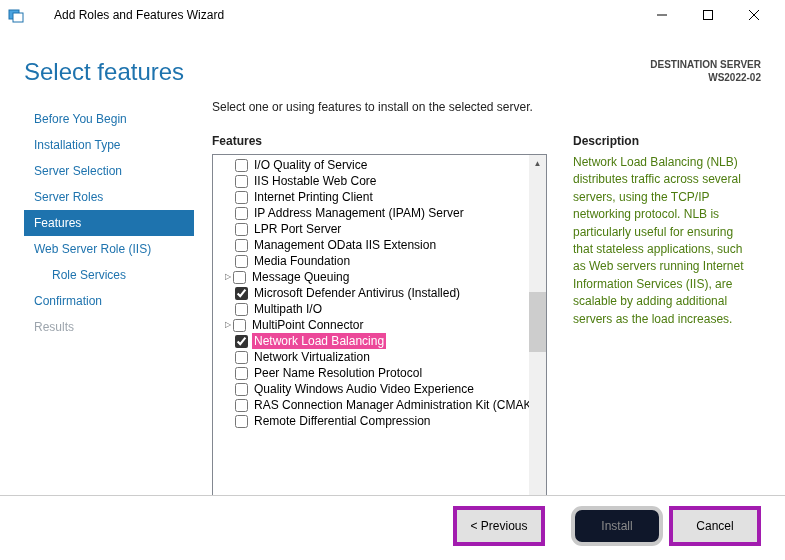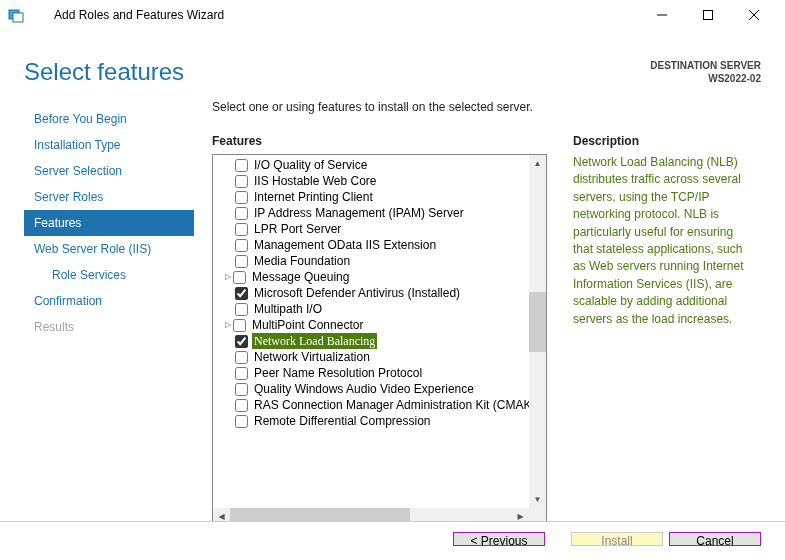--- a/index.html
+++ b/index.html
@@ -5,21 +5,21 @@
   * { box-sizing: border-box; font-family: "Segoe UI", Tahoma, sans-serif; }
   body { margin: 0; padding: 0; background: #fff; width: 785px; height: 560px; overflow: hidden; position: relative; }
 
   .titlebar { height: 30px; display: flex; align-items: center; padding: 0 8px; border-bottom: 0; }
   .titlebar .ticon { width: 16px; height: 16px; margin-right: 6px; }
   .titlebar .ttext { font-size: 12px; color: #000; flex: 1; margin-left: 24px; }
   .titlebar .winbtns { display: flex; }
   .titlebar .winbtn { width: 46px; height: 30px; display: flex; align-items: center; justify-content: center; font-size: 13px; }
   .titlebar .winbtn svg { width: 10px; height: 10px; }
 
-  .header { display: flex; justify-content: space-between; align-items: center; padding: 28px 24px 14px 24px; }
+  .header { display: flex; justify-content: space-between; align-items: flex-start; padding: 28px 24px 14px 24px; }
   .header h1 { margin: 0; font-size: 24px; font-weight: 400; color: #1e73ae; }
   .header .dest { text-align: right; font-size: 10px; color: #444; line-height: 1.3; font-weight: bold; }
 
   .main { display: flex; padding: 0 0 0 24px; height: 390px; }
 
   .sidebar { width: 170px; padding-top: 6px; }
   .sidebar .step { font-size: 12px; color: #1e73ae; padding: 6px 10px; cursor: default; }
   .sidebar .step.active { background: #1e73ae; color: #fff; }
   .sidebar .step.disabled { color: #9da5ad; }
   .sidebar .step.sub { padding-left: 28px; }
@@ -29,37 +29,37 @@
   .cols { display: flex; gap: 26px; flex: 1; }
 
   .leftcol { width: 335px; display: flex; flex-direction: column; }
   .sect-label { font-size: 12px; font-weight: 600; color: #222; margin: 0 0 6px 0; }
   .treebox { border: 1px solid #828790; height: 372px; display: flex; flex-direction: column; }
   .treeinner { flex: 1; overflow: hidden; position: relative; padding: 2px 0 2px 0; }
   .feature-row { display: flex; align-items: center; font-size: 12px; height: 16px; line-height: 16px; white-space: nowrap; padding-left: 22px; }
   .feature-row .exp { width: 10px; color: #666; font-size: 8px; margin-right: 0; text-align: center; margin-left: -12px; display: inline-block; }
   .feature-row input[type=checkbox] { width: 13px; height: 13px; margin: 0 4px 0 0; accent-color: #333; }
   .feature-row .flabel { color: #000; padding: 0 2px; }
-  .feature-row.sel .flabel { background: #4d7c0f; color: #fff; font-family: Liberation Serif, serif; }
+  .feature-row.sel .flabel { background: #ec4899; color: #fff; }
   .vscroll { position: absolute; right: 0; top: 0; bottom: 0; width: 17px; background: #f0f0f0; display: flex; flex-direction: column; }
   .vscroll .arr { height: 17px; display: flex; align-items: center; justify-content: center; font-size: 8px; color: #555; background: #f0f0f0; }
   .vscroll .thumb { flex: 0 0 60px; background: #cdcdcd; margin-top: 120px; }
   .vscroll .track { flex: 1; }
   .hscroll { height: 17px; background: #f0f0f0; display: flex; border-top: 0; }
   .hscroll .arr { width: 17px; display: flex; align-items: center; justify-content: center; font-size: 8px; color: #555; }
   .hscroll .htrack { flex: 1; position: relative; }
   .hscroll .hthumb { position: absolute; left: 0; width: 180px; top: 0; bottom: 0; background: #cdcdcd; }
   .hscroll .corner { width: 17px; background: #f0f0f0; }
 
   .rightcol { flex: 1; padding-right: 24px; }
   .desc { font-size: 12px; color: #4d7c0f; line-height: 1.45; }
 
   .footer { position: absolute; left: 0; right: 0; bottom: 0; border-top: 1px solid #ccc; padding: 10px 24px 14px 0; display: flex; justify-content: flex-end; gap: 6px; background: #fff; }
-  .footer button { width: 92px; height: 14px; font-size: 12px; background: #e1e1e1; border: 1px solid #a21caf; cursor: pointer; }
-  .footer button:disabled { color: #8a8a8a; background: #fef9c3; border-color: #c9c9c9; cursor: default; }
+  .footer button { width: 92px; height: 40px; font-size: 12px; background: #e1e1e1; border: 4px solid #a21caf; cursor: pointer; }
+  .footer button:disabled { color: #8a8a8a; background: #0f172a; border-color: #c9c9c9; cursor: default; border-radius: 11px; }
   .footer .highlight { position: absolute; border: 2px solid #d22; pointer-events: none; }
 </style>
 </head>
 <body>
 
 <div class="titlebar">
   <span class="ticon">
     <svg viewBox="0 0 16 16">
         <rect x="1" y="3" width="10" height="9" fill="#4aa3df" stroke="#1e73ae"></rect>
         <rect x="5" y="6" width="10" height="9" fill="#fff" stroke="#1e73ae"></rect>

